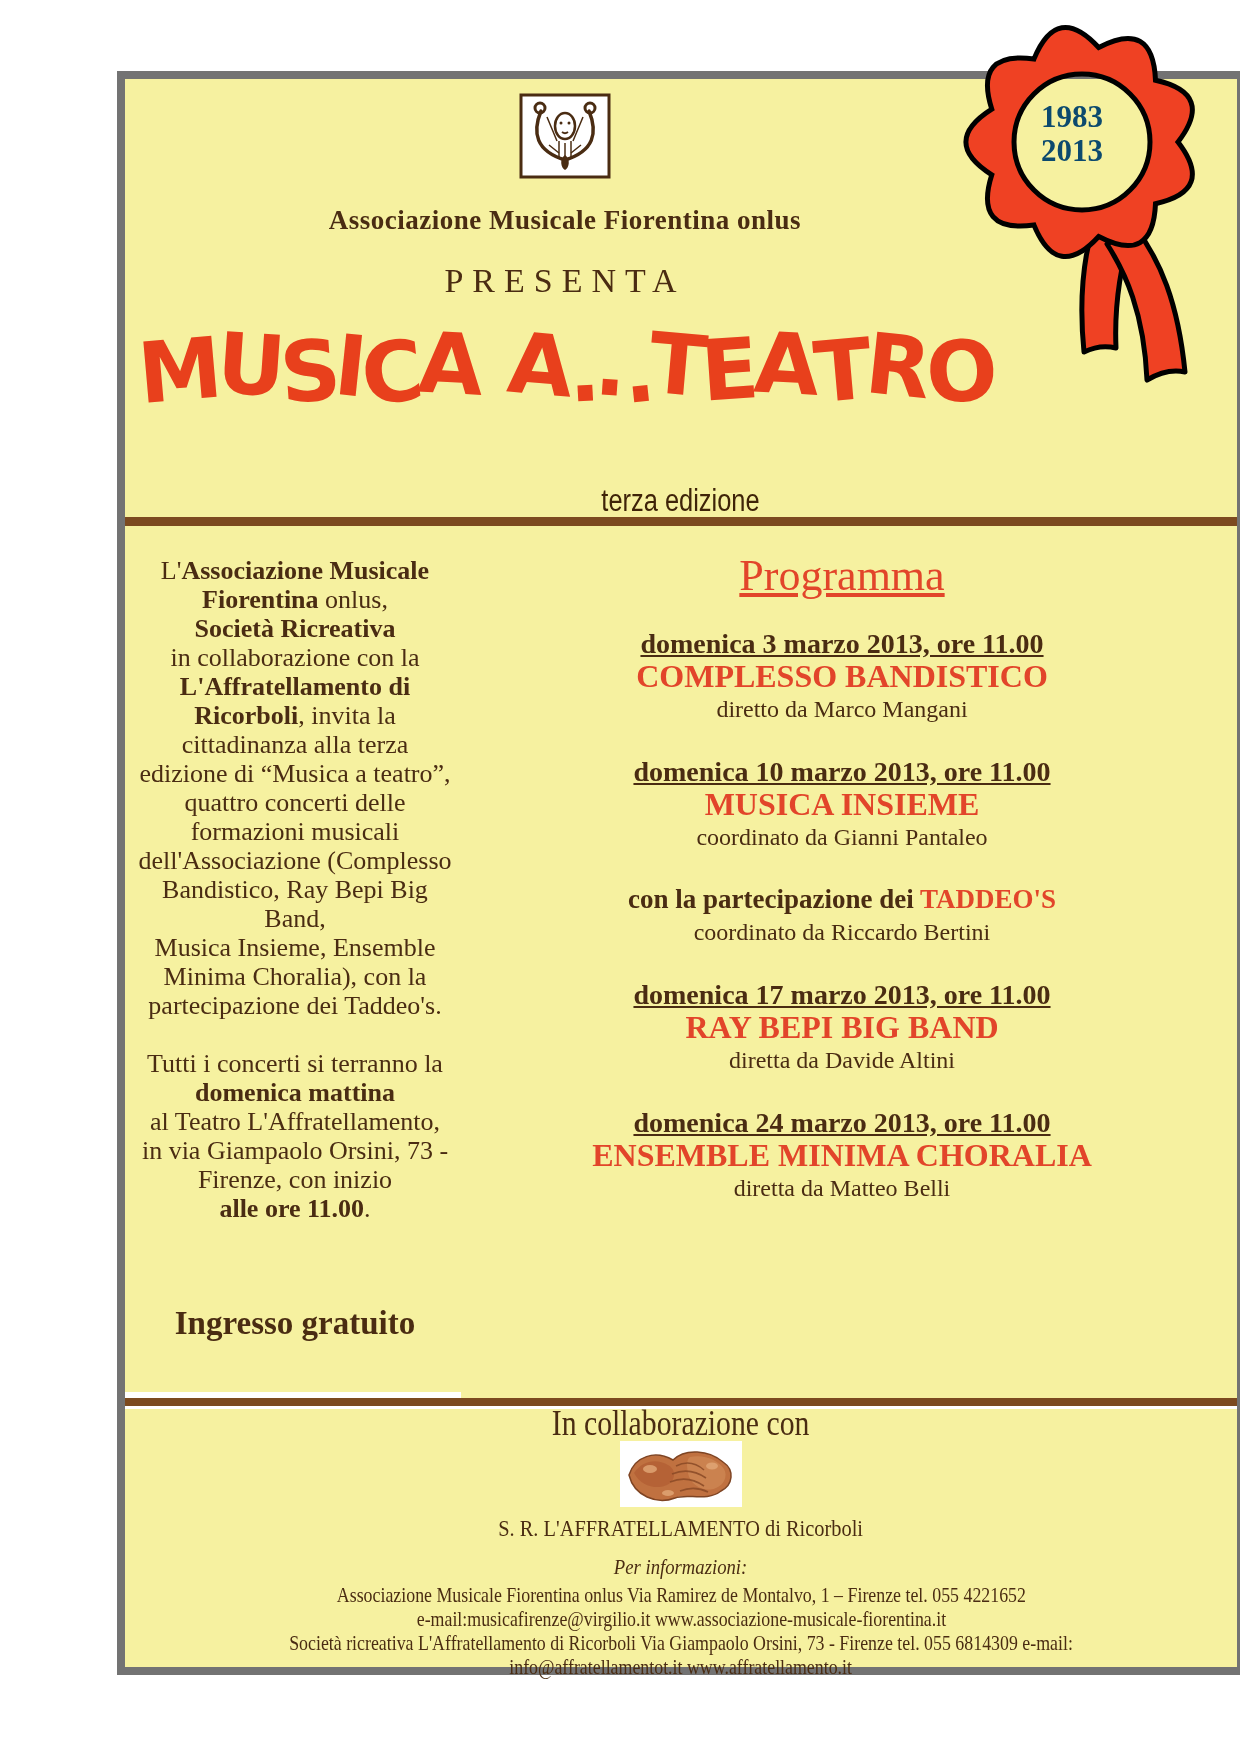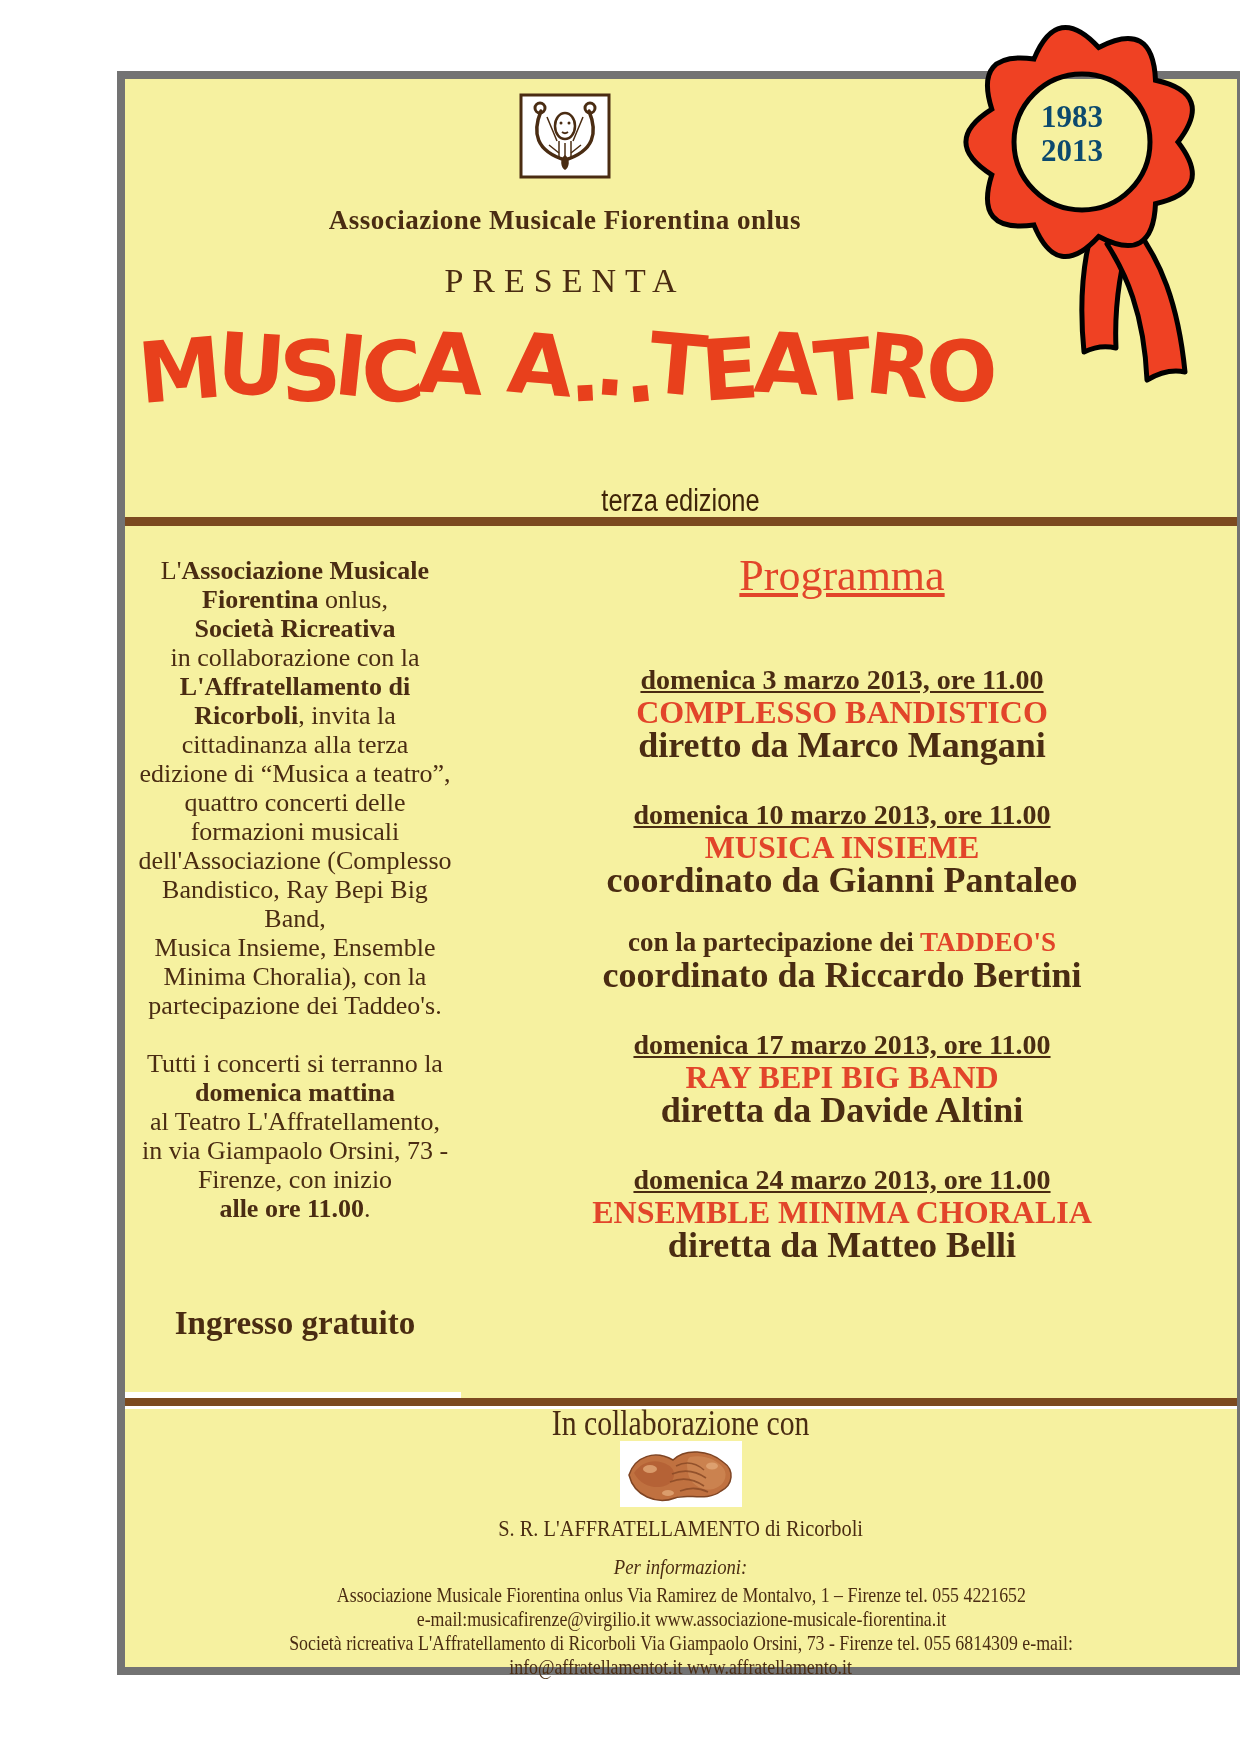--- a/index.html
+++ b/index.html
@@ -34,23 +34,23 @@
   .intro-line { min-height:29px; }
   .intro-line .b { font-weight:bold; }
   .free-admission { margin-top:86px; font-size:33px; font-weight:bold; color:#4a2c12; }
 
   
   .col-right { position:absolute; left:332px; right:10px; top:446px; padding-top:26px;
                text-align:center; color:#4a2c12; }
   .prog-title { display:inline-block; font-size:44px; line-height:50px; color:#e2452a;
                 text-decoration:underline; margin-bottom:26px; }
   .entry { margin-bottom:29px; }
-  .entry-date { font-size:28px; line-height:33px; font-weight:bold; text-decoration:underline;margin-top:36px; }
+  .entry-date { font-size:28px; line-height:33px; font-weight:bold; text-decoration:underline; }
   .entry-group { font-size:32px; line-height:33px; font-weight:bold; color:#e2452a; }
-  .entry-credit { font-size:36px; line-height:33px; font-weight:bold; }
+  .entry-credit { font-size:24px; line-height:33px; font-weight:normal; }
   .entry-special { font-size:27px; line-height:33px; font-weight:bold; }
   .entry-special .red { color:#e2452a; }
 
   
   .divider2-white-left { position:absolute; left:0; top:1313px; width:336px; height:7px; background:#ffffff; }
   .divider2-bar { position:absolute; left:0; right:0; top:1319px; height:8px; background:#7c4a1f; }
   .divider2-white-under { position:absolute; left:0; right:0; top:1327px; height:3px; background:#ffffff; }
 
   
   .p-footer { position:absolute; left:0; right:0; top:1330px; text-align:center; color:#4a2c12; }

